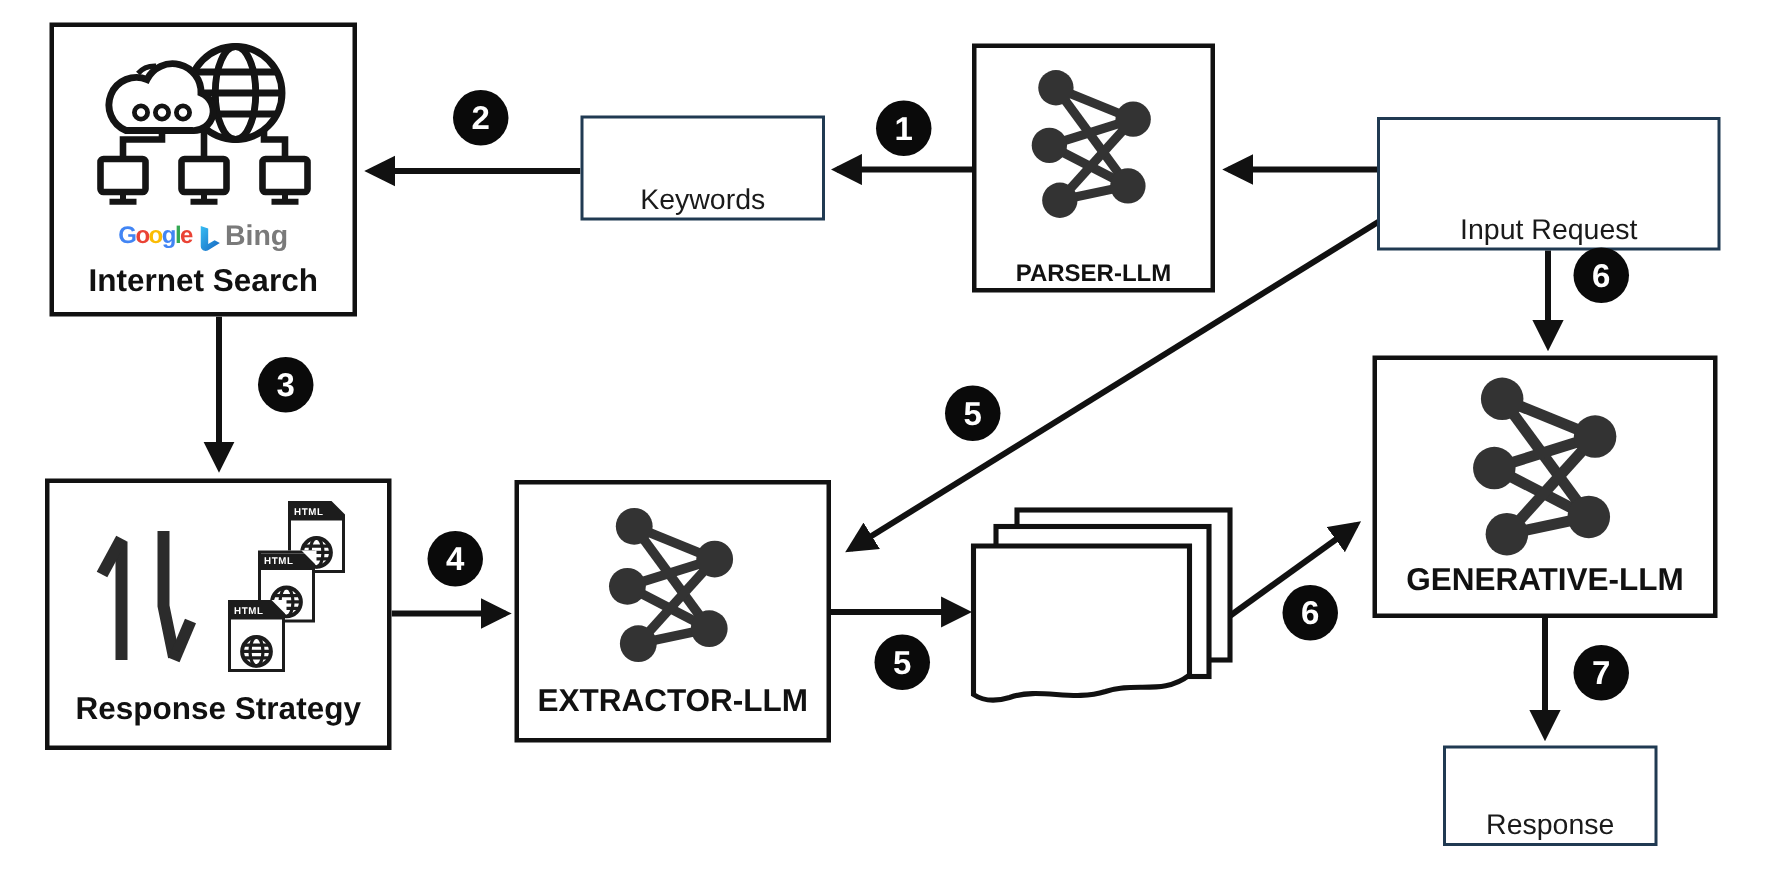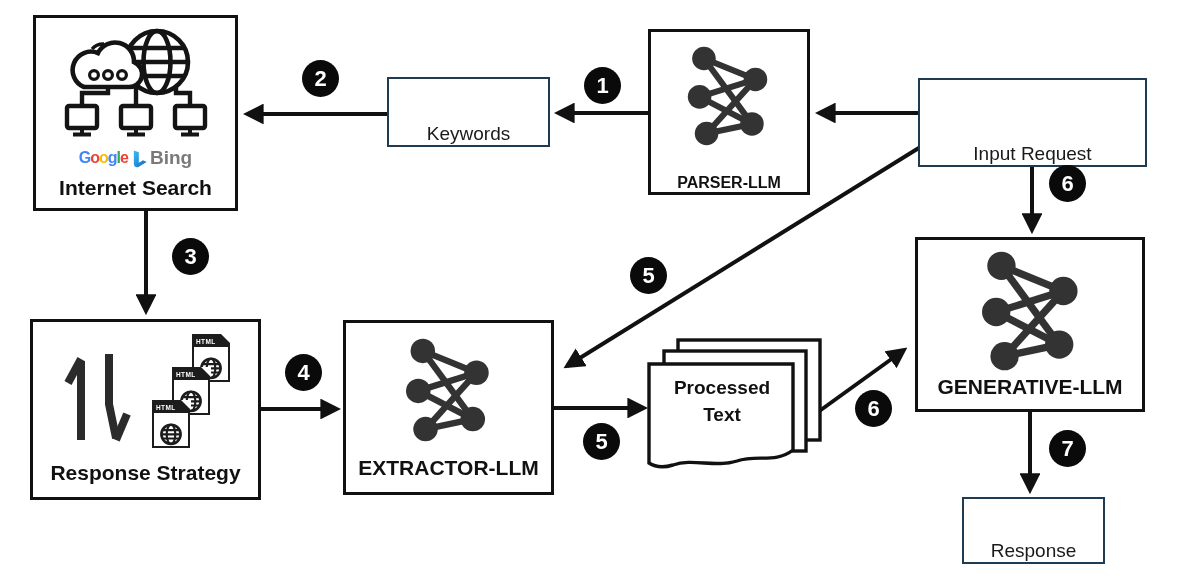--- a/index.html
+++ b/index.html
@@ -208,24 +208,20 @@
   </div>
 
   <div style="position:absolute;left:646px;top:338px;width:176px;height:142px;">
     <svg width="176" height="142" viewBox="0 0 176 142">
       <g fill="#fff" stroke="#111" stroke-width="3.4">
         <rect x="32" y="2" width="142" height="100"></rect>
         <rect x="18" y="13" width="142" height="100"></rect>
         <path d="M3,26 H147 V112 C129,126 111,116 91,123 C69,130 47,120 27,127 C17,130 9,129 3,125 Z"></path>
       </g>
     </svg>
-    <div class="ptext" style="left:6px;top:36px;width:140px;">
-      <div>Processed</div>
-      <div>Text</div>
-    </div>
   </div>
 
   <div class="sq-box" style="left:915px;top:237px;width:230px;height:175px;">
     <svg style="position:absolute;left:58px;top:8px;" width="116" height="126" viewBox="0 0 110 120">
       <use href="#nn-icon"></use>
     </svg>
     <span class="sq-label" style="bottom:10px;font-size:21px;margin-top:32px;">GENERATIVE-LLM</span>
   </div>
 
   <div class="rd-box" style="left:962px;top:497px;width:143px;height:67px;">

